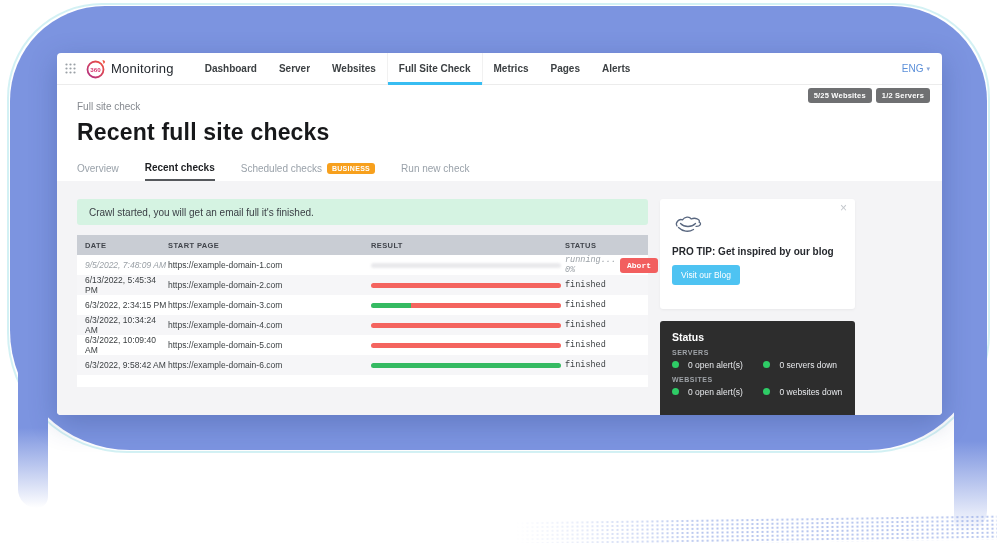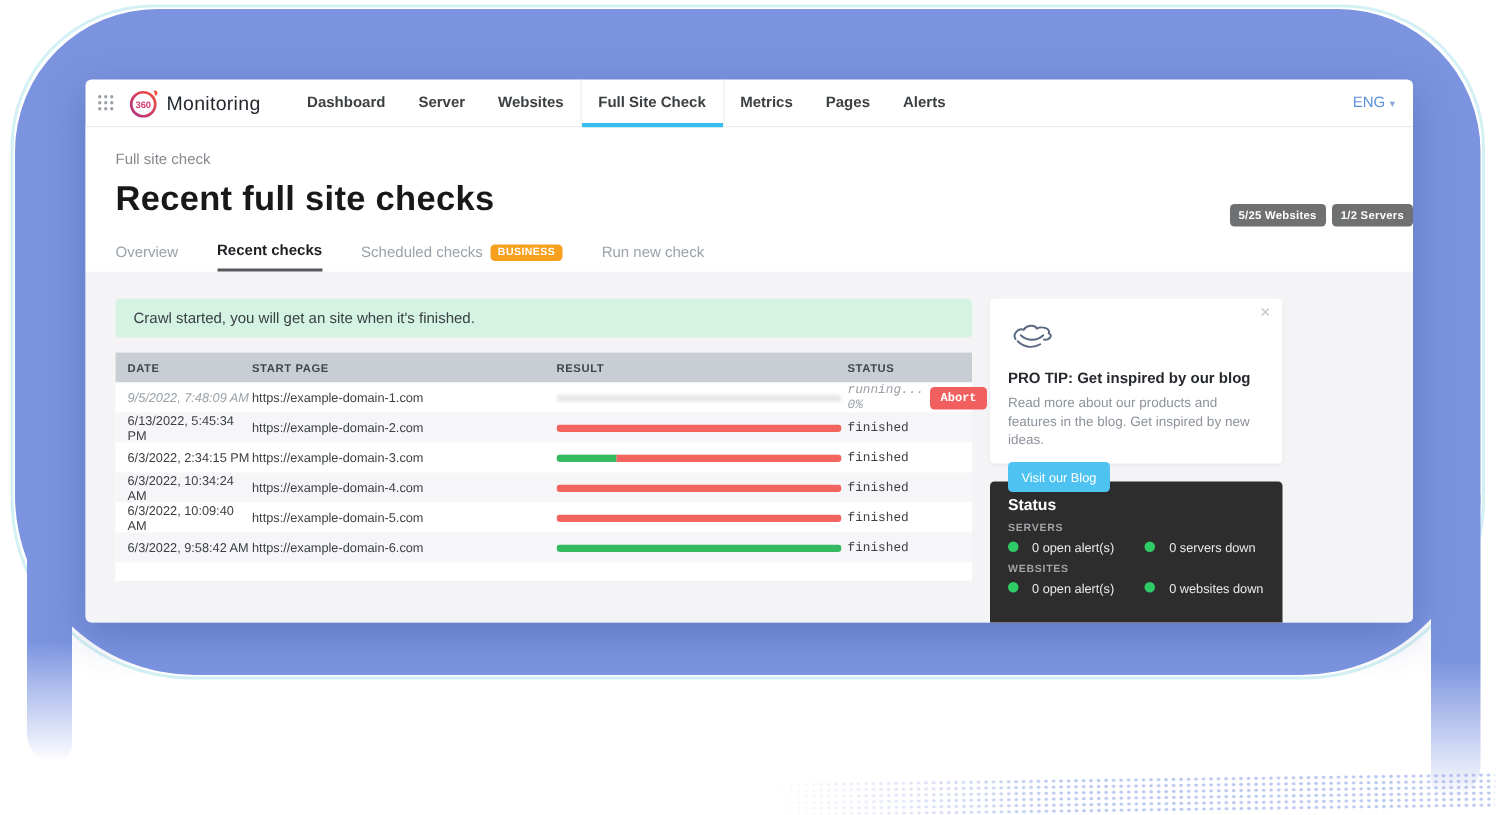--- a/index.html
+++ b/index.html
@@ -39,21 +39,21 @@
           color:#3c4043; position:relative; cursor:pointer; white-space:nowrap; }
   .nav-item.active { border-left:1px solid #f1f1f1; border-right:1px solid #f1f1f1; }
   .nav-item.active::after { content:""; position:absolute; left:0; right:0; bottom:-1px; height:3px;
           background:var(--accent,#38bdf2); }
   .lang { margin-left:auto; display:flex; align-items:center; gap:3px; font-size:10px;
           color:#5b8fd9; cursor:pointer; }
   .caret { font-size:7px; color:#8aa7d8; }
 
   
   .page-head { position:relative; padding:14px 20px 0; flex:none; background:#fff; }
-  .usage-badges { position:absolute; top:3px; right:0; display:flex; gap:4px;margin-top:48px; }
+  .usage-badges { position:absolute; top:3px; right:12px; display:flex; gap:4px; }
   .usage-badge { background:#6f7072; color:#fff; font-size:7.5px; font-weight:700;
           padding:3px 6px; border-radius:3px; letter-spacing:.2px; }
   .breadcrumb { font-size:10px; color:#85898f; margin-top:2px; }
   h1 { font-size:23px; font-weight:700; color:#17181a; margin:7px 0 0; letter-spacing:.2px; }
   .desc { font-size:10.5px; color:#4e5258; margin:14px 0 0; }
   .tabs { display:flex; align-items:center; margin-top:16px; }
   .tab { font-size:10px; color:#9aa2aa; padding-bottom:6px; margin-right:26px; display:flex;
           align-items:center; gap:5px; cursor:pointer; white-space:nowrap; }
   .tab.active { color:#1d1f22; font-weight:700; border-bottom:2px solid #55585c; }
   .tab-badge { background:var(--orange,#f7a01d); color:#fff; font-size:7px; font-weight:700;
@@ -177,21 +177,21 @@
           </div>
           <div class="tab">
             <span>Run new check</span>
           </div>
         </div>
     </div>
 
     <div class="content-band">
       <div class="main-col">
         <div class="notification">
-          <span>Crawl started, you will get an site when it's finished.</span>
+          <span>Crawl started, you will get an email full it's finished.</span>
         </div>
         <div class="table">
           <div class="thead" id="table-head">
               <span>DATE</span>
               <span>START PAGE</span>
               <span>RESULT</span>
               <span>STATUS</span>
             </div>
           <div id="table-body">
               <div class="trow">
@@ -275,21 +275,20 @@
         <div class="protip-card">
           <span class="close">×</span>
           <span class="doodle">
             <svg width="32" height="26" viewBox="0 0 32 26" fill="none" stroke="#5a6880" stroke-width="1.3" stroke-linecap="round">
               <path d="M5 15 C3 12 6.5 7.5 10.5 8.8 C12.5 5.8 17.5 5.2 19.2 8 C23 6.2 28.5 8.2 27.2 11.2 C30 12.4 28 15.8 24 15.4"></path>
               <path d="M8.5 12.5 C12.5 16.5 19.5 16.5 23.5 12.5"></path>
               <path d="M6.5 16.5 C10.5 20.5 16.5 21.5 21.5 18.5"></path>
             </svg>
           </span>
           <div class="protip-title">PRO TIP: Get inspired by our blog</div>
-          <div class="protip-body">Read more about our products and features in the blog. Get inspired by new ideas.</div>
           <button class="blog-btn">Visit our Blog</button>
         </div>
 
         <div class="status-card">
           <div class="status-title">Status</div>
           <div id="status-sections">
               <div class="status-label">SERVERS</div>
               <div class="status-items">
                 <div class="status-item">
                   <span class="dot"></span>

